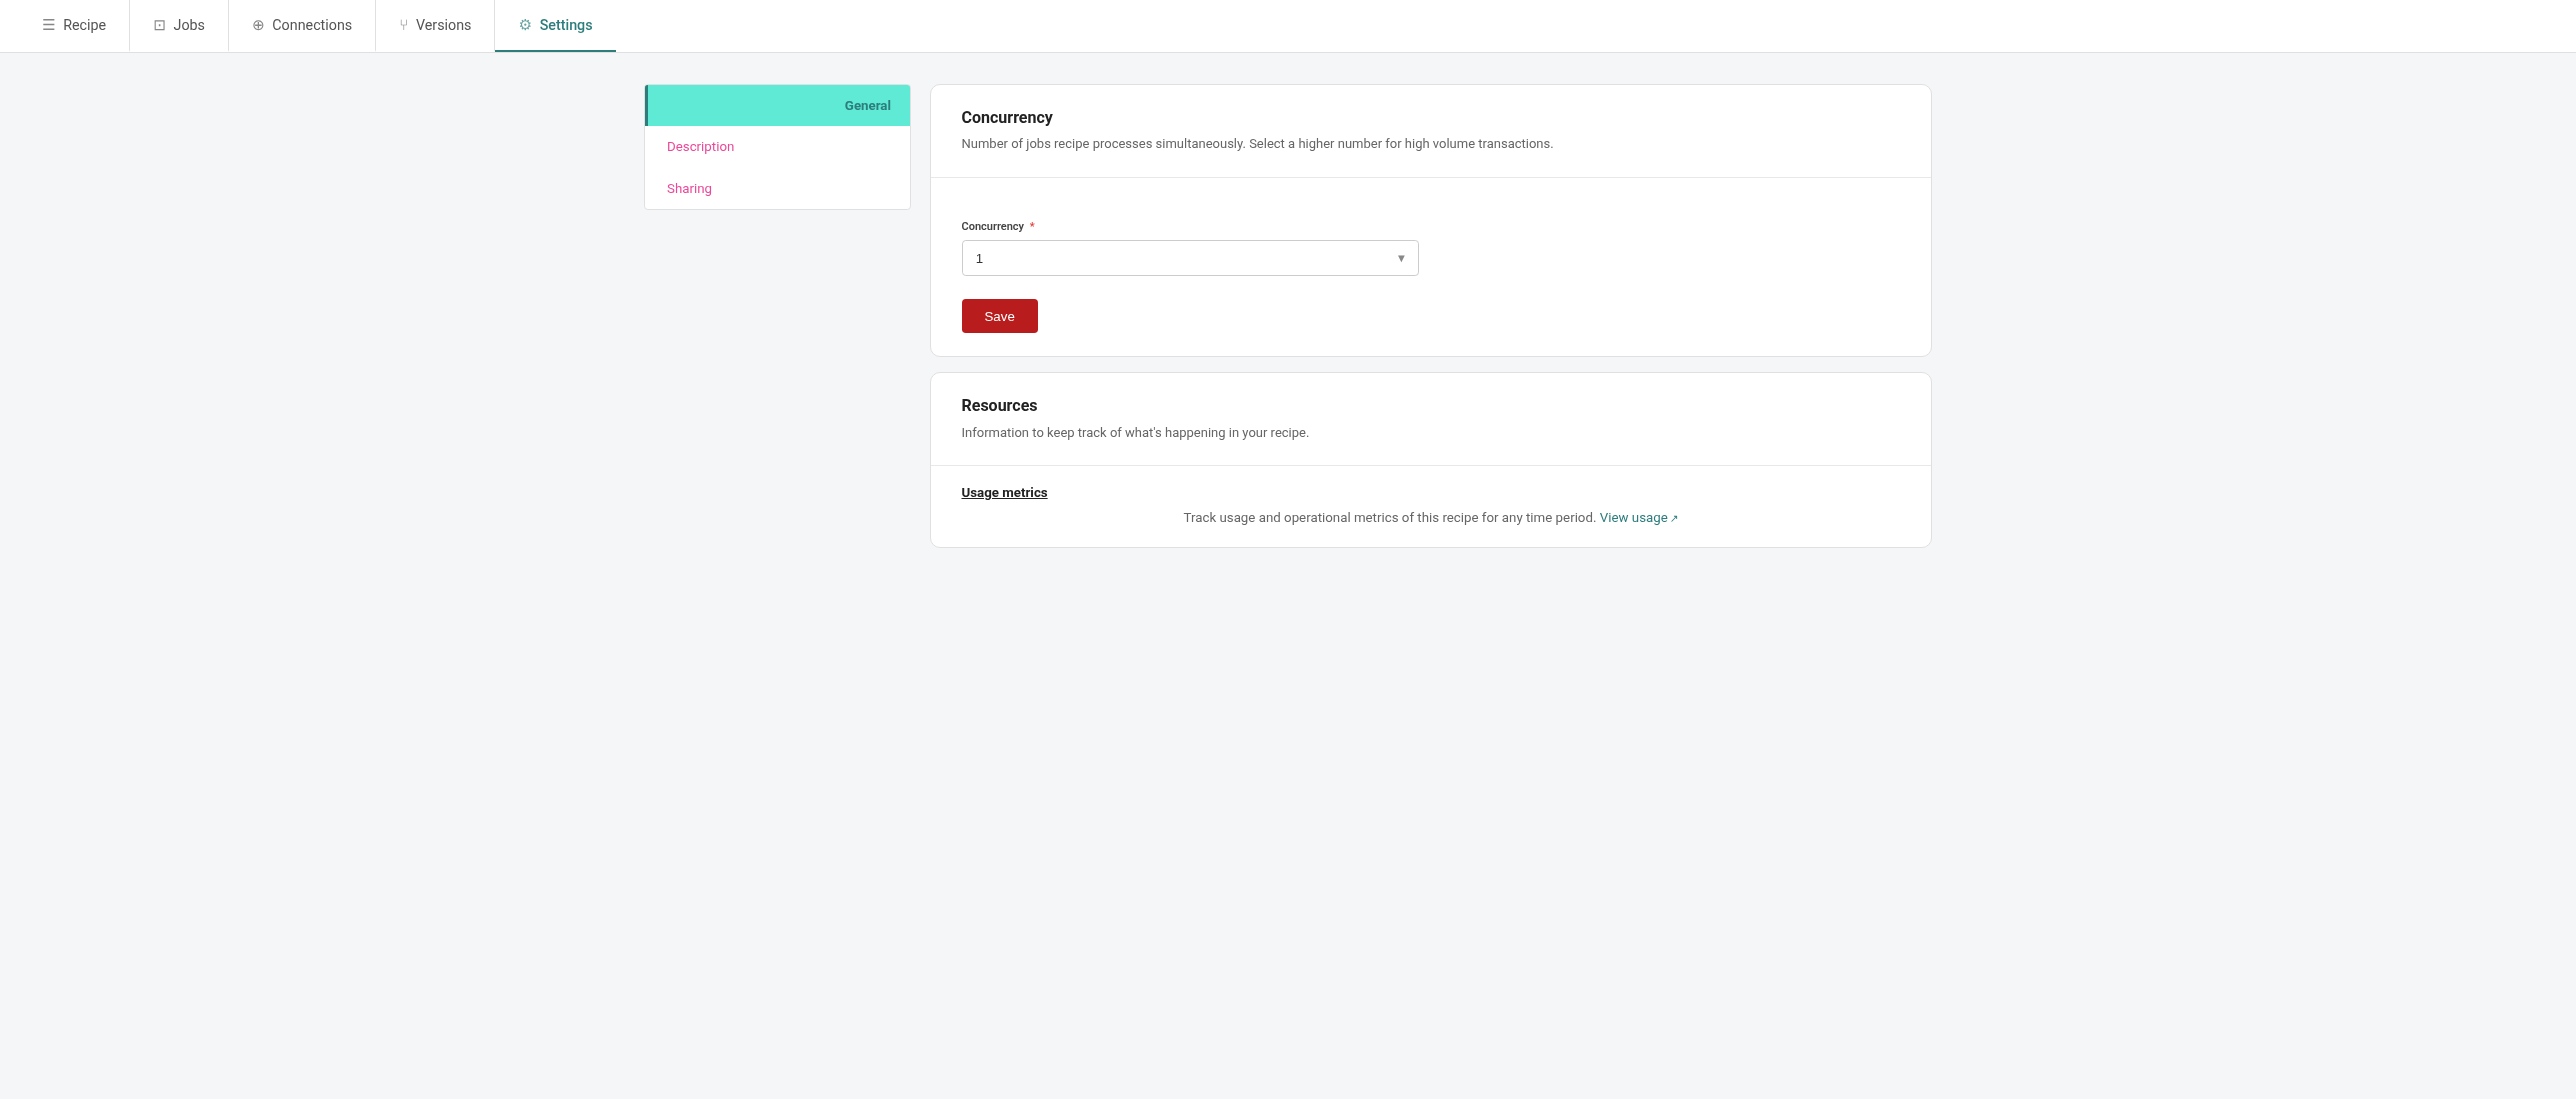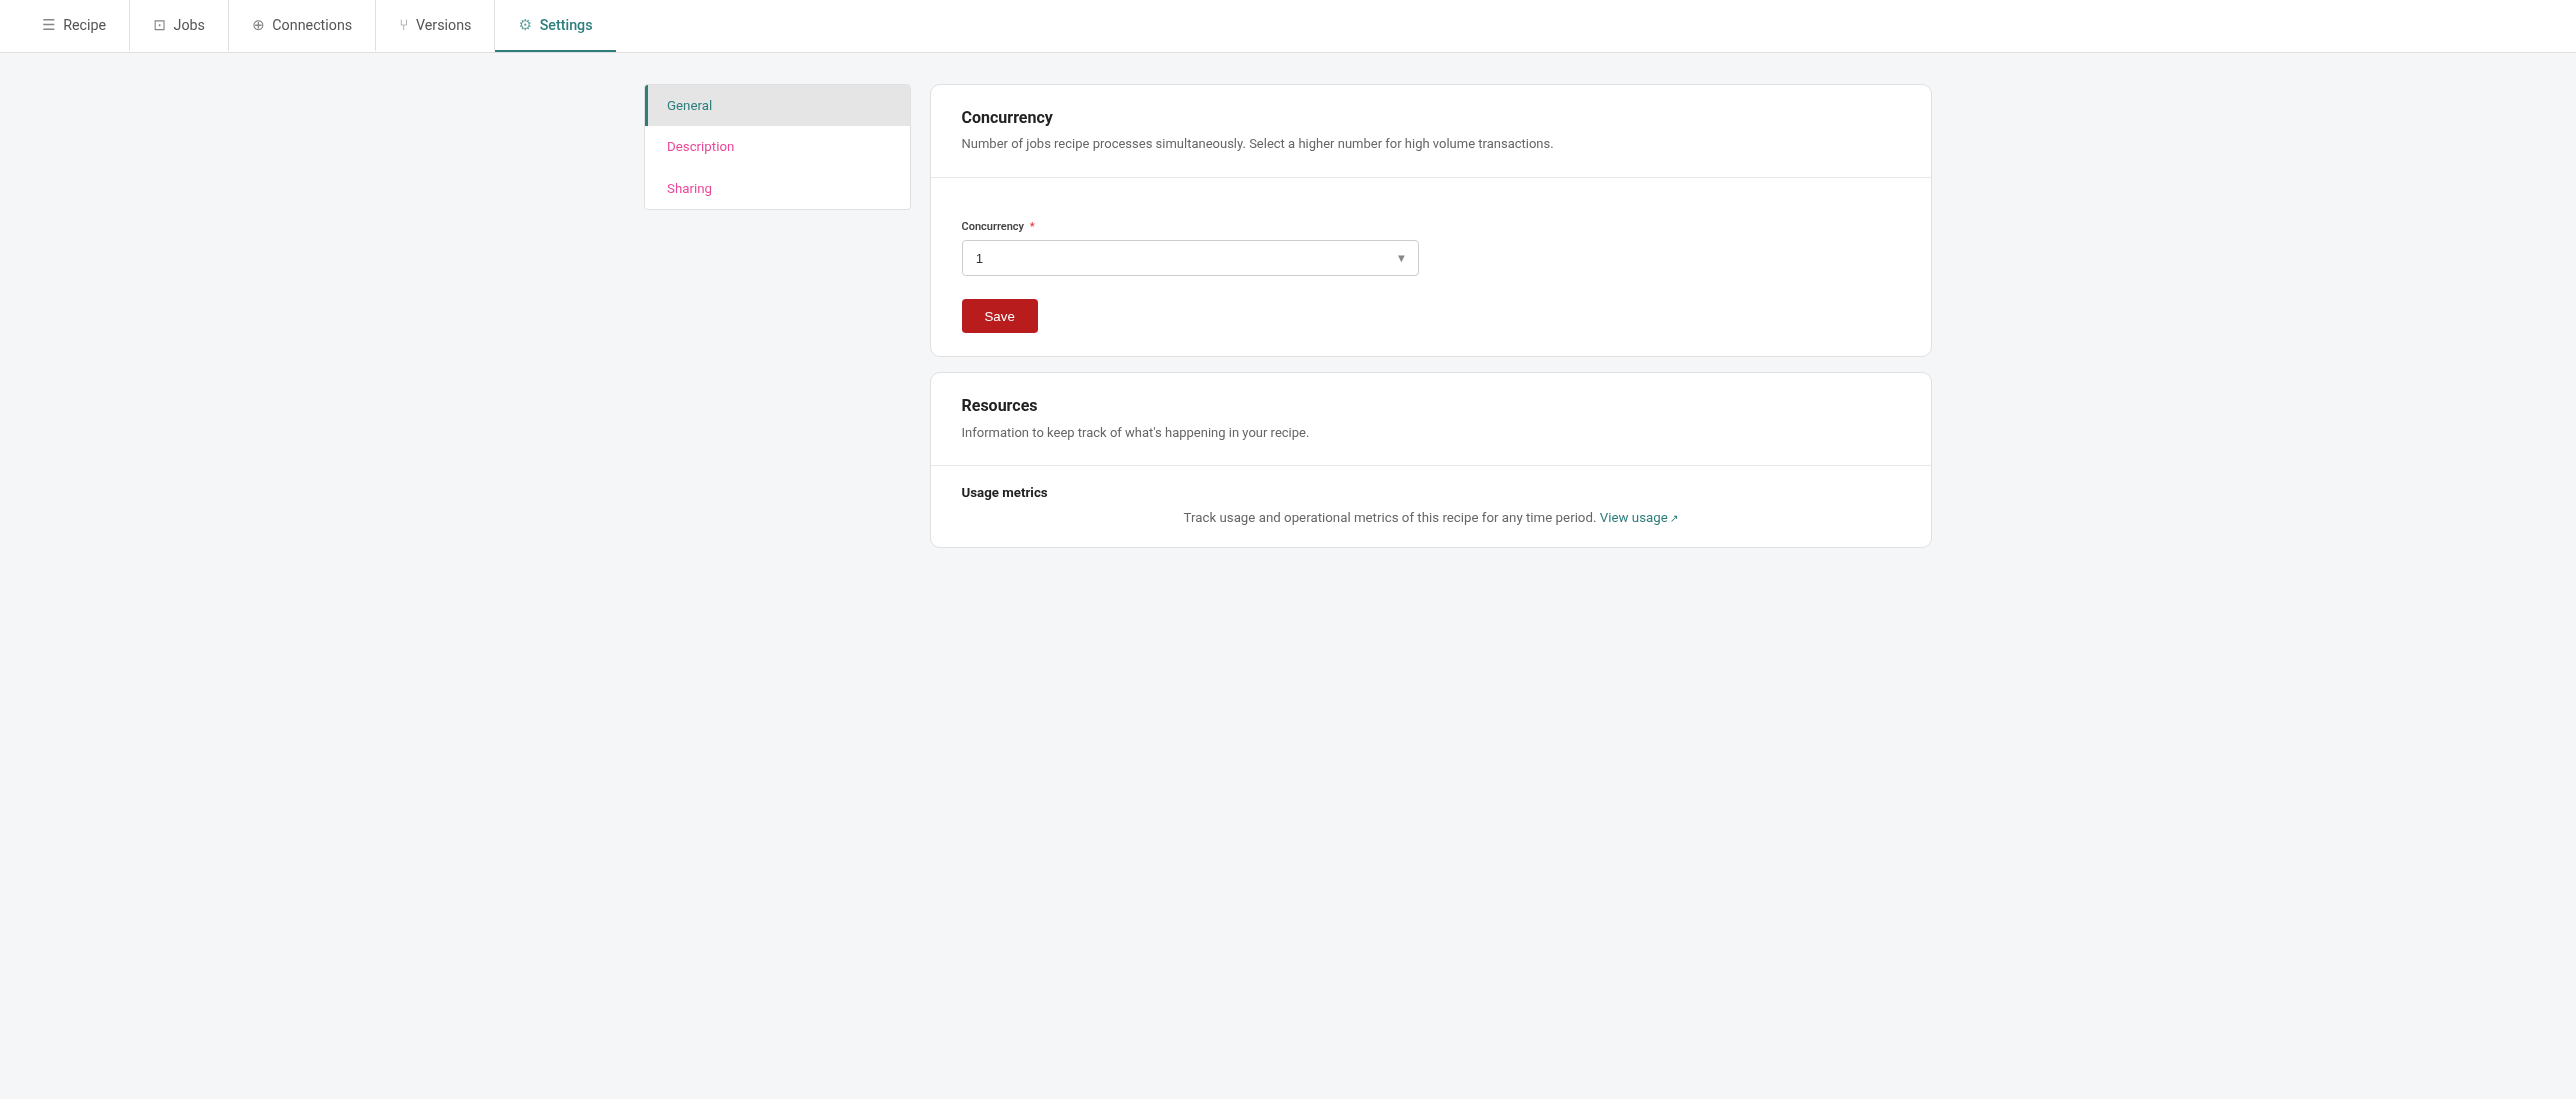--- a/index.html
+++ b/index.html
@@ -78,22 +78,23 @@
       padding: 13.3px 19px;
       cursor: pointer;
       color: #ec4899;
       font-size: 13.3px;
       border-left: 3.8px solid transparent;
     }
 
     .sidebar-item.active {
       color: #2d7d7d;
       border-left: 3.8px solid #2d7d7d;
-      background-color: #e5e5e5;
-      font-weight: 400;
+      background-color: #5eead4;
+      font-weight: 700;
+      text-align: right;
     }
 
     
     .content-area {
       flex: 1;
       display: flex;
       flex-direction: column;
       gap: 15.2px;
     }
 
@@ -190,20 +191,21 @@
     .resources-subsection {
       padding: 19px 30.5px;
       border-top: 1px solid #e8e8e8;
     }
 
     .subsection-title {
       font-size: 13.3px;
       font-weight: 700;
       color: #222;
       margin-bottom: 7.6px;
+      text-decoration: underline;
     }
 
     .subsection-text {
       font-size: 13.3px;
       color: #666;
       line-height: 1.5;
       text-align: center;
     }
 
     .link {

